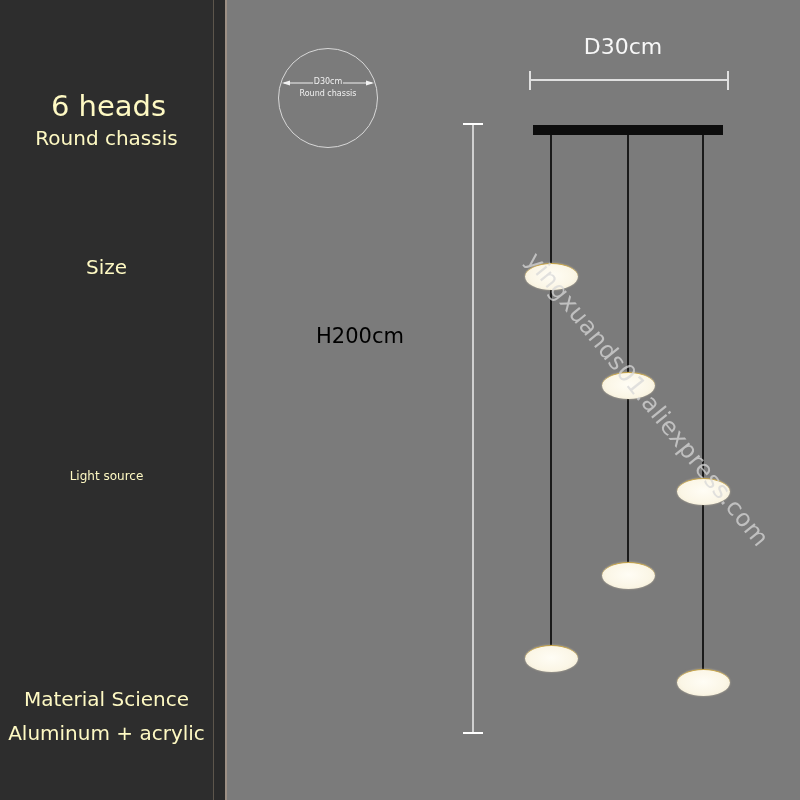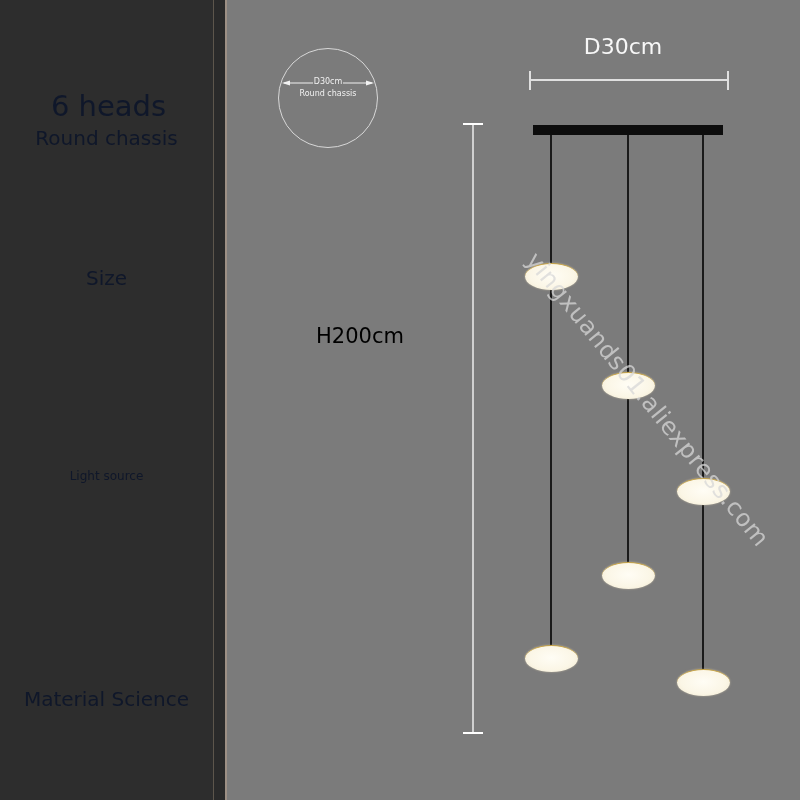--- a/index.html
+++ b/index.html
@@ -8,26 +8,26 @@
 
     .left-panel {
       position: absolute; left: 0; top: 0; width: 213px; height: 800px;
       background: #2d2d2d;
     }
     .divider-1 { position: absolute; left: 213px; top: 0; width: 1px; height: 800px; background: #5d564c; }
     .strip { position: absolute; left: 214px; top: 0; width: 11px; height: 800px; background: #2a2a2a; }
     .divider-2 { position: absolute; left: 225px; top: 0; width: 2px; height: 800px; background: #9c8f84; }
     .right-panel { position: absolute; left: 227px; top: 0; width: 573px; height: 800px; background: #7b7b7b; }
 
-    .spec { position: absolute; left: 0; width: 213px; text-align: center; color: #0f172a; }
+    .spec { position: absolute; left: 0; width: 213px; text-align: center; color: #fef9c3; }
     .spec .line { display: block; white-space: nowrap; }
     .spec-heads { top: 88px; }
     .spec-heads .l1 { font-size: 29px; line-height: 36px; padding-left: 4px; }
     .spec-heads .l2 { font-size: 20px; line-height: 28px; }
-    .spec-size { top: 263px; }
+    .spec-size { top: 252px; }
     .spec-size .line { font-size: 20px; line-height: 30px; }
     .spec-light { top: 459px; }
     .spec-light .line { font-size: 12px; line-height: 34px; }
     .spec-material { top: 637px; margin-top: 45px; }
     .spec-material .line { font-size: 20px; line-height: 34px; }
 
     .chassis-circle {
       position: absolute; left: 278px; top: 48px; width: 100px; height: 100px;
       border: 1.5px solid #d8d8d8; border-radius: 50%;
     }
@@ -85,20 +85,21 @@
   <span class="line l2">Round chassis</span>
 </div>
 <div class="spec spec-size">
   <span class="line">Size</span>
 </div>
 <div class="spec spec-light">
   <span class="line">Light source</span>
 </div>
 <div class="spec spec-material">
   <span class="line">Material Science</span>
+  <span class="line">Aluminum + acrylic</span>
 </div>
 
 <div class="chassis-circle"></div>
 <svg class="chassis-arrow" viewBox="0 0 92 6">
   <line x1="2" y1="3" x2="90" y2="3" stroke="#f2f2f2" stroke-width="1"></line>
   <polygon points="0,3 8,0.5 8,5.5" fill="#f2f2f2"></polygon>
   <polygon points="92,3 84,0.5 84,5.5" fill="#f2f2f2"></polygon>
 </svg>
 <div class="chassis-d">
   <span>D30cm</span>

